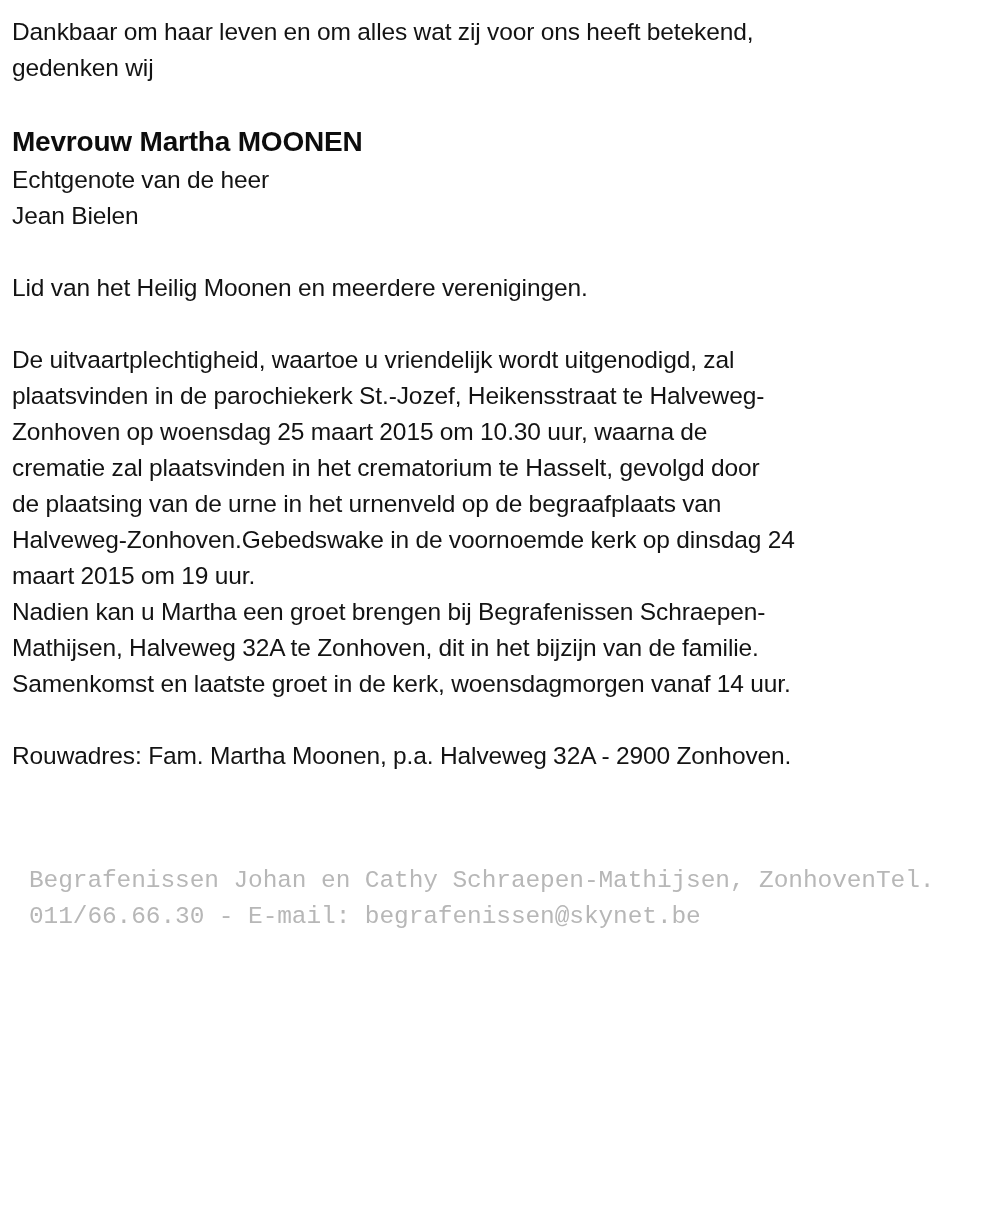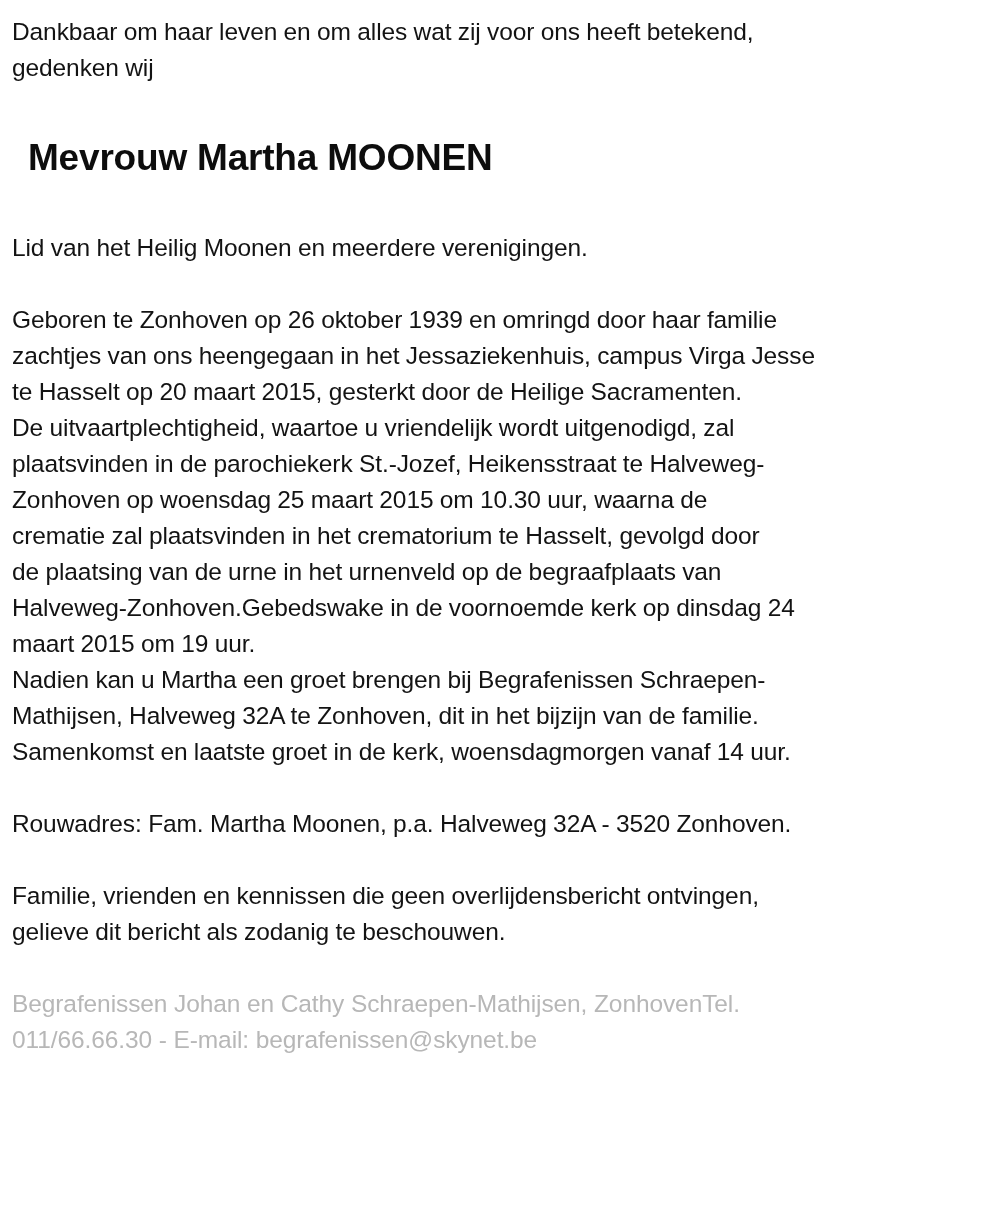--- a/index.html
+++ b/index.html
@@ -30,82 +30,82 @@
     line-height: 36px;
     letter-spacing: -0.1px;
     margin: 0;
     white-space: pre-line;
     word-spacing: -0.3px;
   }
   .gap-line { height: 36px; }
 
   
   .deceased-name {
-    font-size: 37px;
+    font-size: 28px;
     line-height: 40px;
     font-weight: 700;
     letter-spacing: -0.2px;
-    margin: 16px;
+    margin: 0;
     color: #0d0d0d;
   }
 
   .spouse-block .para { line-height: 36px; }
 
   
   .footer {
     font-size: 24.5px;
     line-height: 36px;
     color: #b7b7b7;
     letter-spacing: -0.1px;
-    margin: 0;
+    margin: 17px;
     white-space: pre-line;
+    font-family: Liberation Mono, monospace;
   }
 </style>
 </head>
 <body>
 
 <div class="notice">
 
   <p class="para">Dankbaar om haar leven en om alles wat zij voor ons heeft betekend,
 gedenken wij</p>
 
   <div class="gap-line"></div>
 
   <h1 class="deceased-name">Mevrouw Martha MOONEN</h1>
 
+  <div class="spouse-block">
+    <p class="para">Echtgenote van de heer</p>
+    <p class="para">Jean Bielen</p>
+  </div>
 
   <div class="gap-line"></div>
 
   <p class="para">Lid van het Heilig Moonen en meerdere verenigingen.</p>
 
   <div class="gap-line"></div>
 
-  <p class="para">Geboren te Zonhoven op 26 oktober 1939 en omringd door haar familie
-zachtjes van ons heengegaan in het Jessaziekenhuis, campus Virga Jesse
-te Hasselt op 20 maart 2015, gesterkt door de Heilige Sacramenten.</p>
 
   <p class="para">De uitvaartplechtigheid, waartoe u vriendelijk wordt uitgenodigd, zal
 plaatsvinden in de parochiekerk St.-Jozef, Heikensstraat te Halveweg-
 Zonhoven op woensdag 25 maart 2015 om 10.30 uur, waarna de
 crematie zal plaatsvinden in het crematorium te Hasselt, gevolgd door
 de plaatsing van de urne in het urnenveld op de begraafplaats van
 Halveweg-Zonhoven.Gebedswake in de voornoemde kerk op dinsdag 24
 maart 2015 om 19 uur.</p>
 
   <p class="para">Nadien kan u Martha een groet brengen bij Begrafenissen Schraepen-
 Mathijsen, Halveweg 32A te Zonhoven, dit in het bijzijn van de familie.
 Samenkomst en laatste groet in de kerk, woensdagmorgen vanaf 14 uur.</p>
 
   <div class="gap-line"></div>
 
-  <p class="para">Rouwadres: Fam. Martha Moonen, p.a. Halveweg 32A - 3520 Zonhoven.</p>
+  <p class="para">Rouwadres: Fam. Martha Moonen, p.a. Halveweg 32A - 2900 Zonhoven.</p>
 
   <div class="gap-line"></div>
 
-  <p class="para">Familie, vrienden en kennissen die geen overlijdensbericht ontvingen,
-gelieve dit bericht als zodanig te beschouwen.</p>
 
   <div class="gap-line"></div>
 
   <p class="footer">Begrafenissen Johan en Cathy Schraepen-Mathijsen, ZonhovenTel.
 011/66.66.30 - E-mail: begrafenissen@skynet.be</p>
 
 </div>
 
 </body></html>

